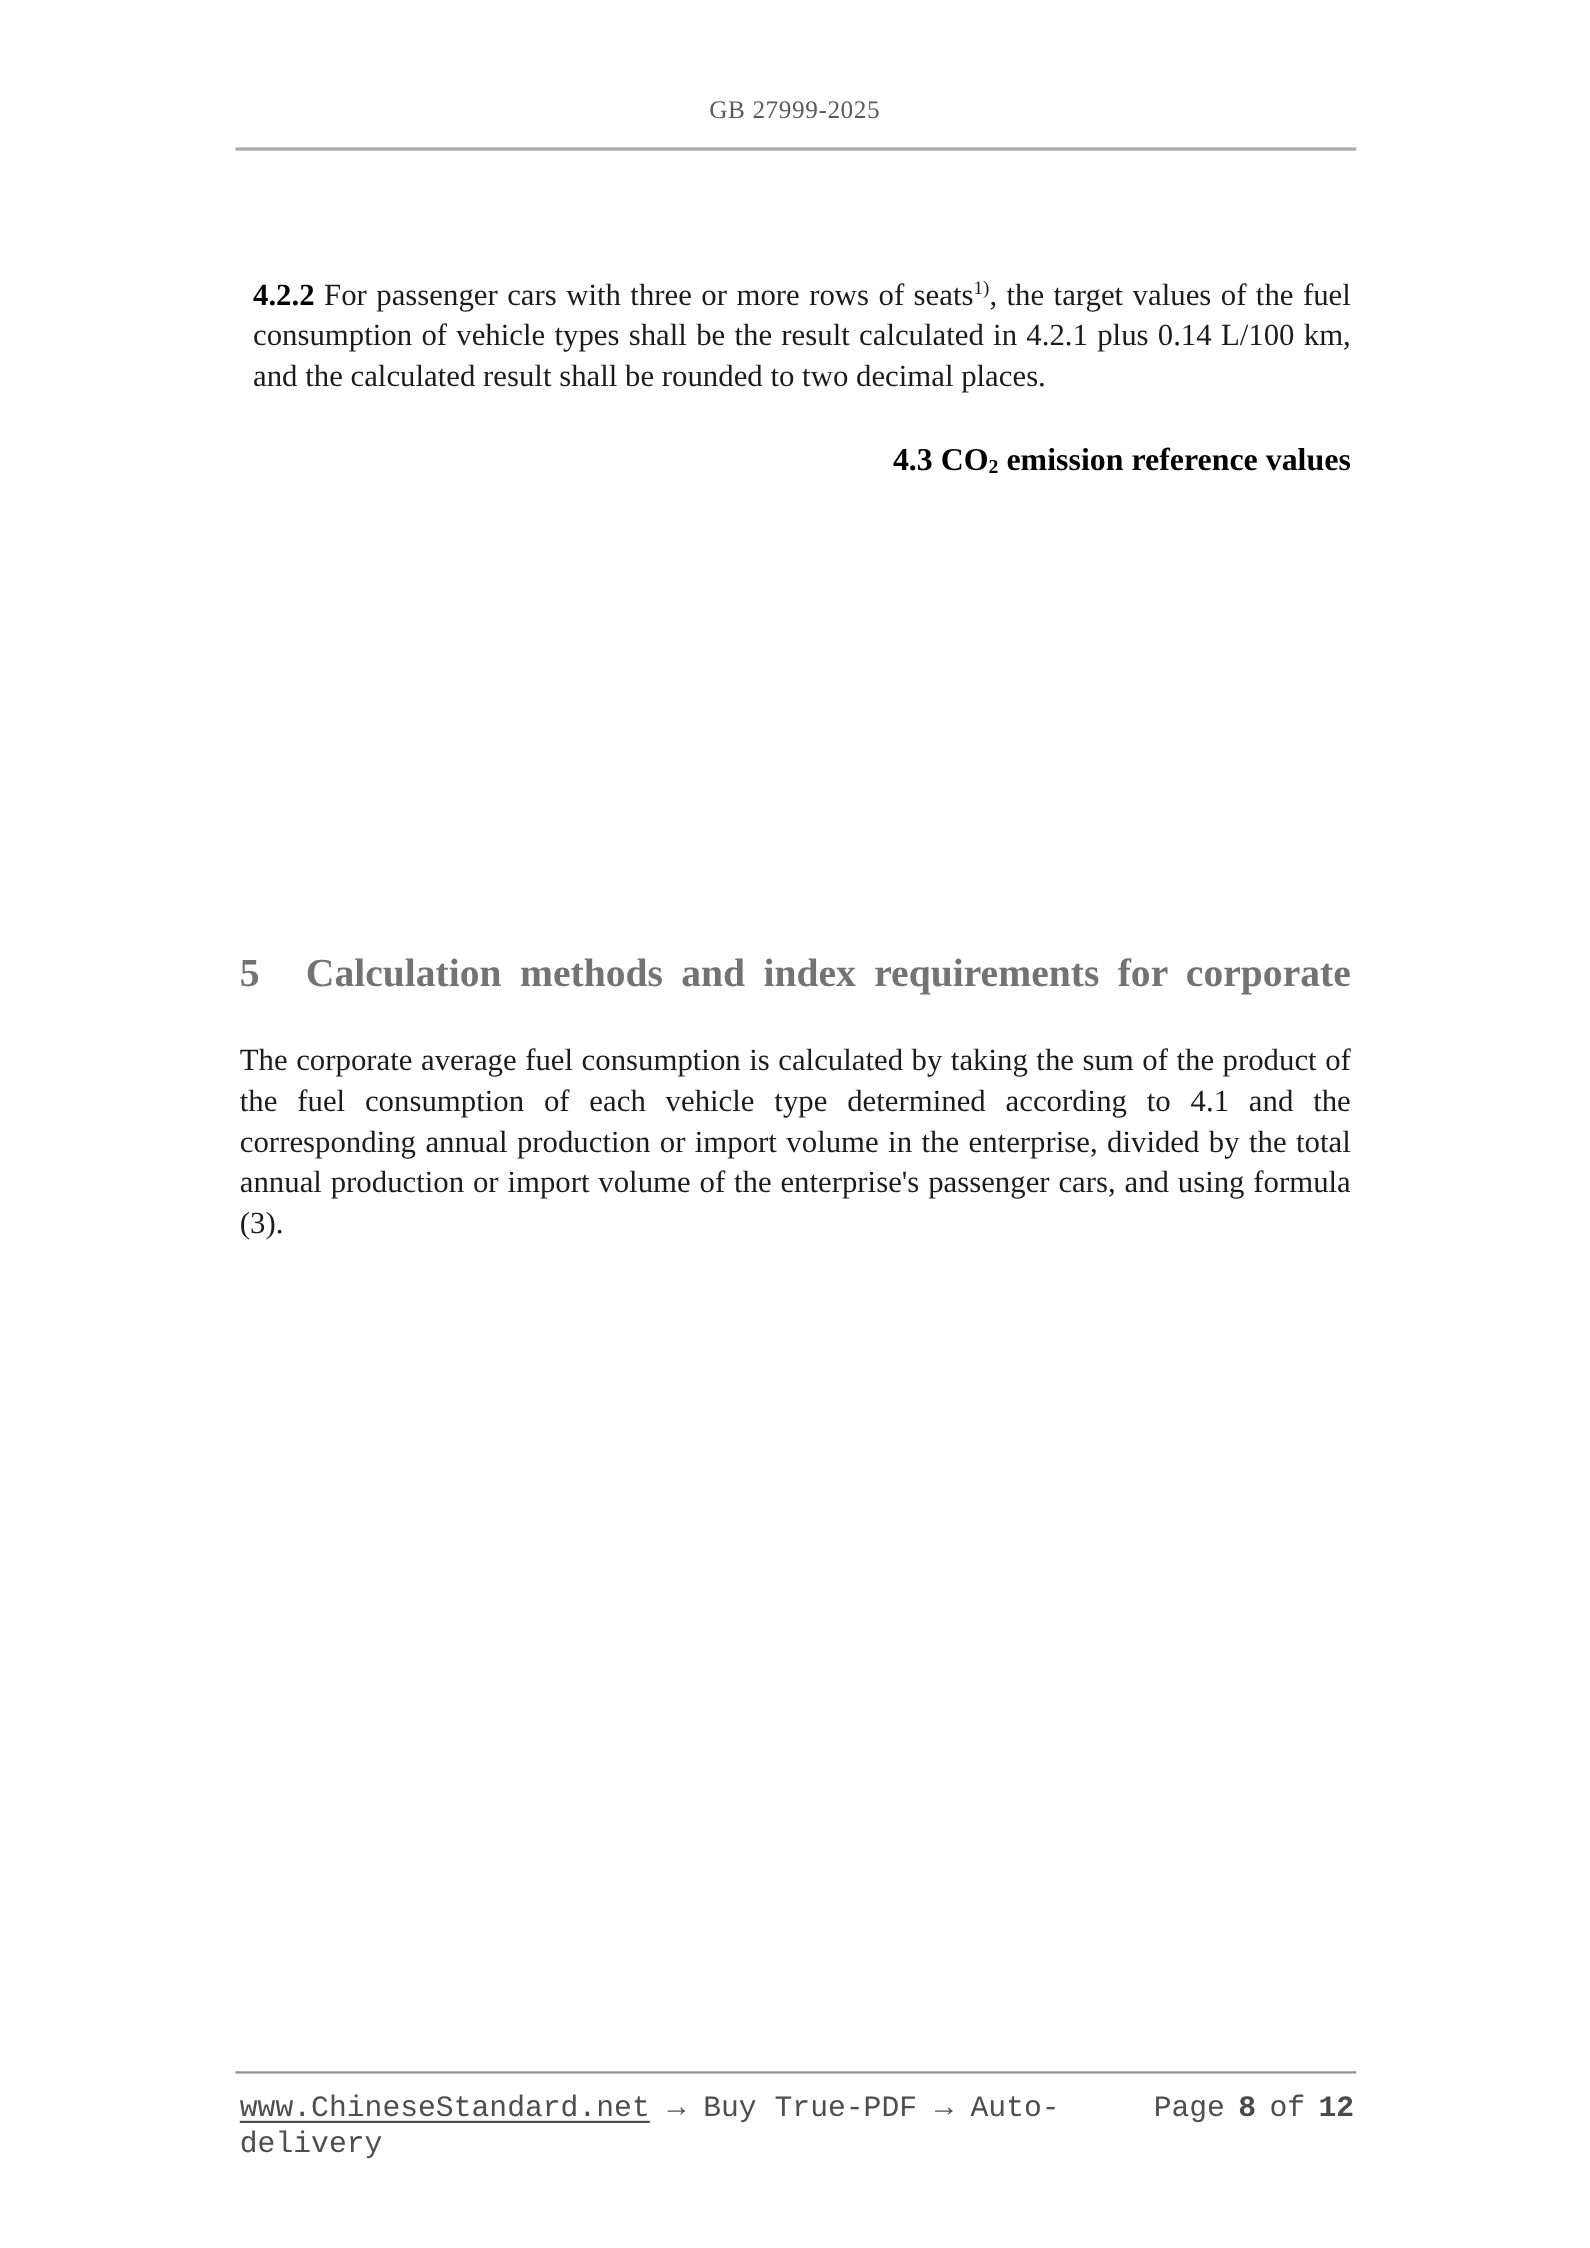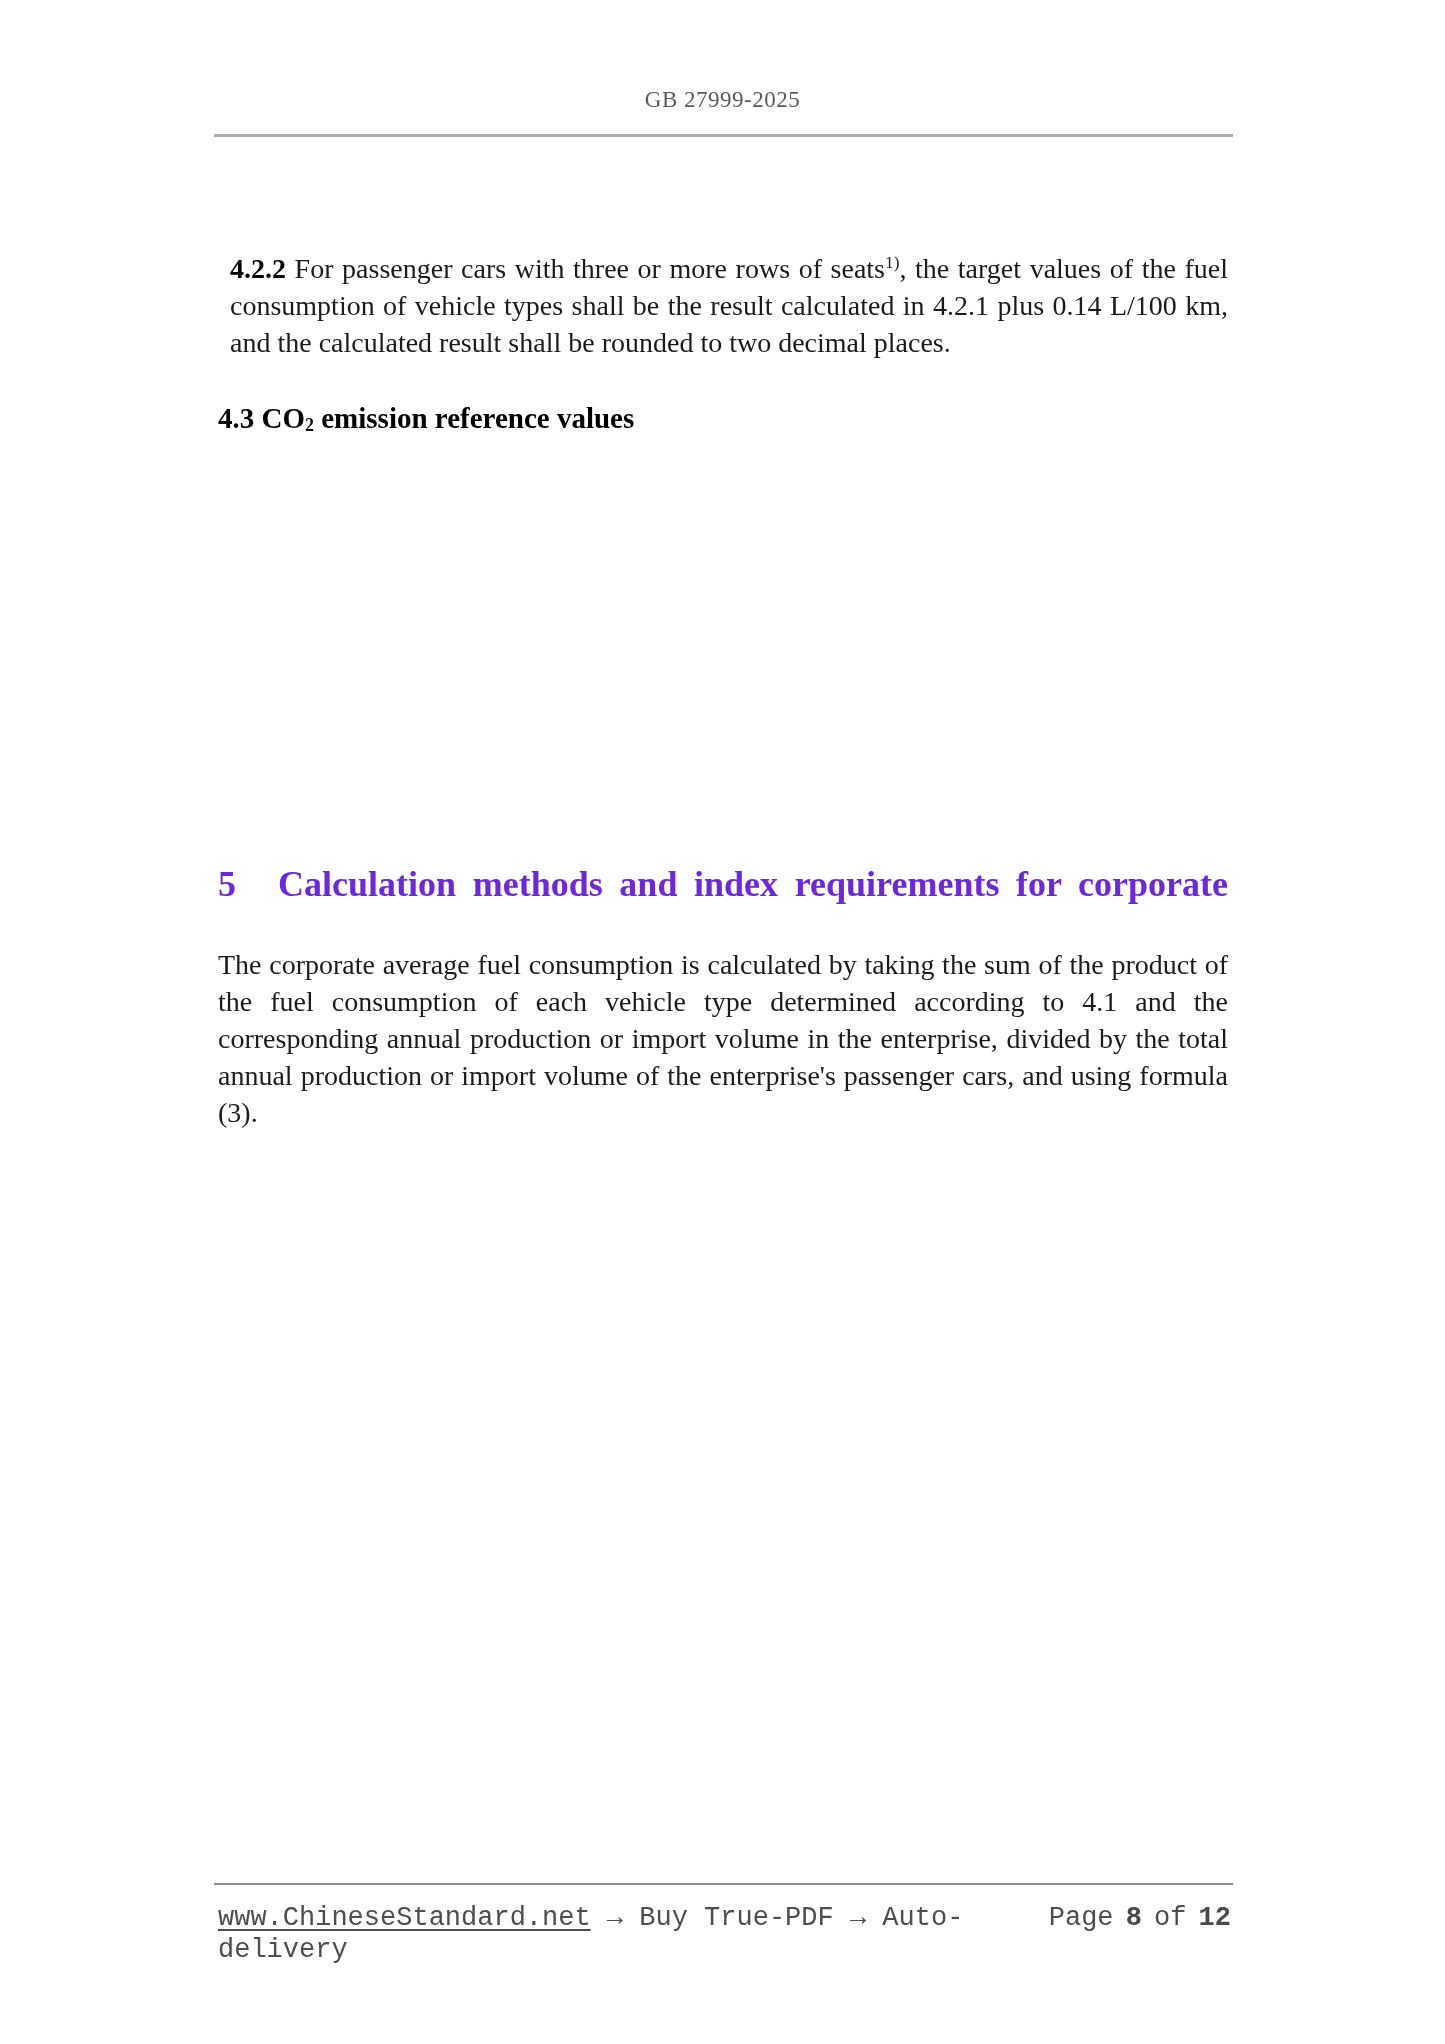--- a/index.html
+++ b/index.html
@@ -47,30 +47,30 @@
   .clause-num { font-weight: bold; color: #000000; }
 
   .p-422 { margin-top: 250px; margin-left: 12px; }
 
   .sub-heading {
     margin: 37px 0 0 0;
     font-size: 29px;
     line-height: 40px;
     font-weight: bold;
     color: #000000;
-    text-align: left;
+    text-align: right;
   }
   .p-43 { margin-top: 26px; }
 
   .chapter-heading {
     margin: 408px 0 0 0;
     font-size: 36px;
     line-height: 76px;
     font-weight: bold;
-    color: #6d28d9;
+    color: #737373;
   }
   .chapter-line1 {
     display: block;
     text-align: justify;
     text-align-last: justify;
   }
   .chapter-line2 { display: block; text-align: left; }
   .chapter-num { padding-right: 42px; }
 
   .h-51 { margin-top: 38px; }

